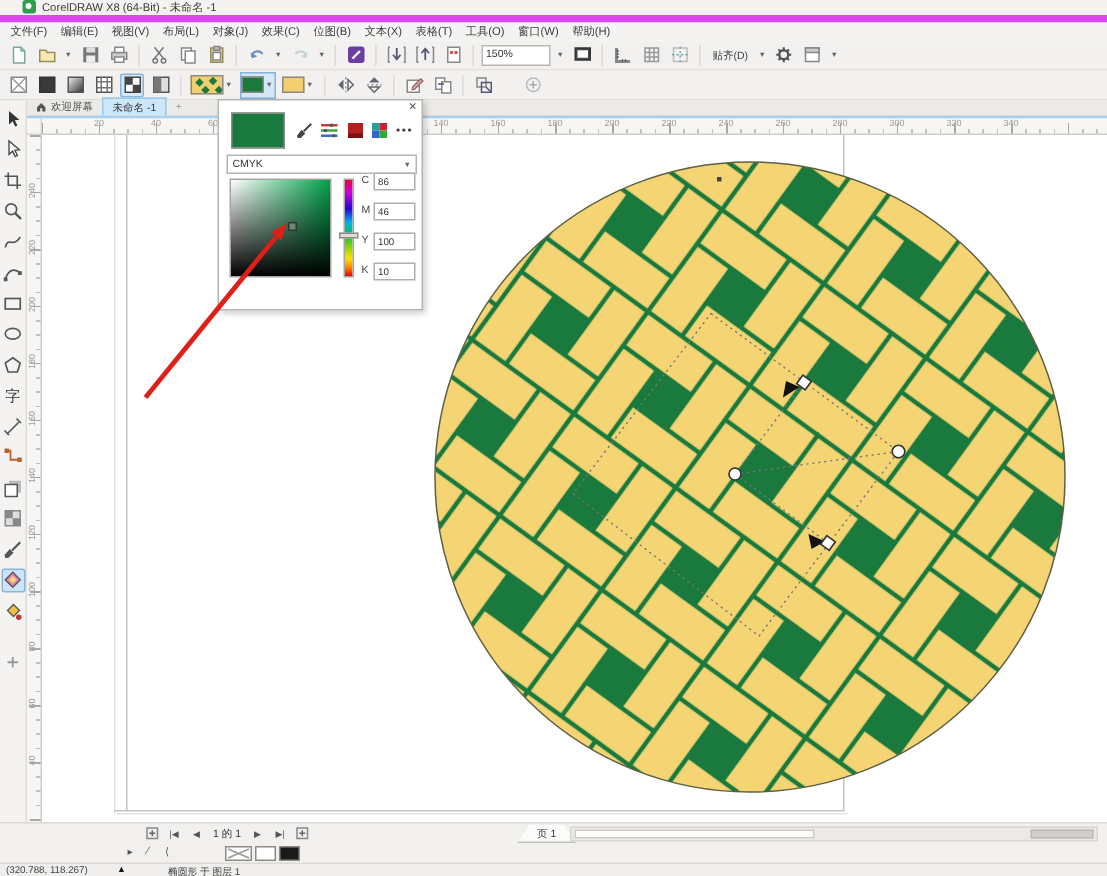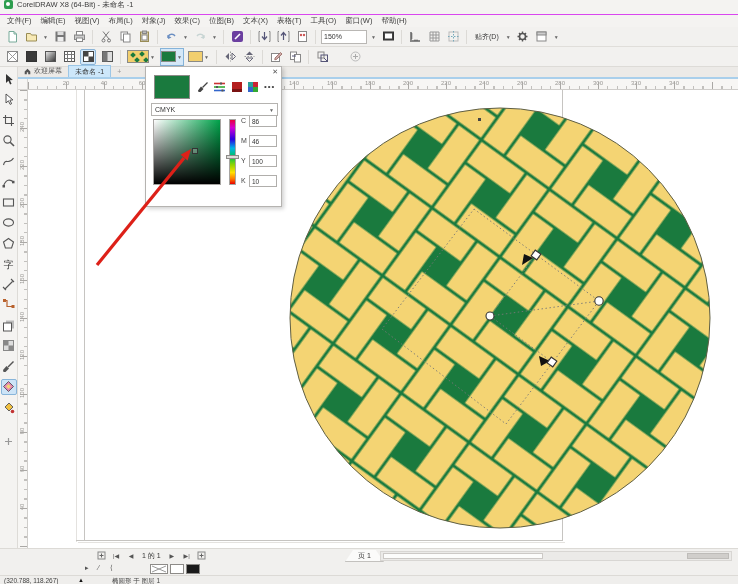--- a/index.html
+++ b/index.html
@@ -1,20 +1,20 @@
 <!DOCTYPE html>
 <html style="--front: #1a7a3e; --back: #f2cf6e; --pick: #1a7a3e; --pat-front: #1a7a3e; --pat-back: #f4d473;"><head>
 <meta charset="utf-8">
 <style>
   *{margin:0;padding:0;box-sizing:border-box;font-family:"Liberation Sans",sans-serif;}
   html,body{width:738px;height:584px;overflow:hidden;background:#fff;}
   #app{position:relative;width:738px;height:584px;background:#fff;font-size:7.5px;color:#3c3c3c;}
 
   
-  #titlebar{position:absolute;left:0;top:0;width:738px;height:15px;background:#f4f3f1;border-bottom:1px solid #d946ef;display:flex;align-items:flex-start;padding-left:4px;}
+  #titlebar{position:absolute;left:0;top:0;width:738px;height:15px;background:#f4f3f1;border-bottom:5px solid #d946ef;display:flex;align-items:flex-start;padding-left:15px;}
   #titlebar .appicon{width:9px;height:9px;background:#2e9e4f;border-radius:2px;margin-right:4px;position:relative;}
   #titlebar .appicon:after{content:"";position:absolute;left:2px;top:2px;width:4px;height:4px;background:#fff;border-radius:50%;}
   #menubar{position:absolute;left:0;top:15px;width:738px;height:12px;background:#f4f3f1;display:flex;align-items:center;gap:9px;padding-left:7px;}
   .menu-item{color:#3c3c3c;cursor:default;text-align:right;}
   #toolbar{position:absolute;left:0;top:27px;width:738px;height:20px;background:#f2f1ef;border-bottom:1px solid #e0deda;display:flex;align-items:center;gap:3px;padding-left:4px;}
   #propbar{position:absolute;left:0;top:47px;width:738px;height:20px;background:#f2f1ef;border-bottom:1px solid #dddbd7;display:flex;align-items:center;gap:3px;padding-left:4px;}
   .tbtn{width:16px;height:16px;display:flex;align-items:center;justify-content:center;border-radius:2px;}
   .tbtn svg{display:block;}
   .dd{width:7px;height:16px;display:flex;align-items:center;justify-content:center;color:#666;font-size:5px;}
   .tsep{width:1px;height:14px;background:#dcdad6;margin:0 2px;}

